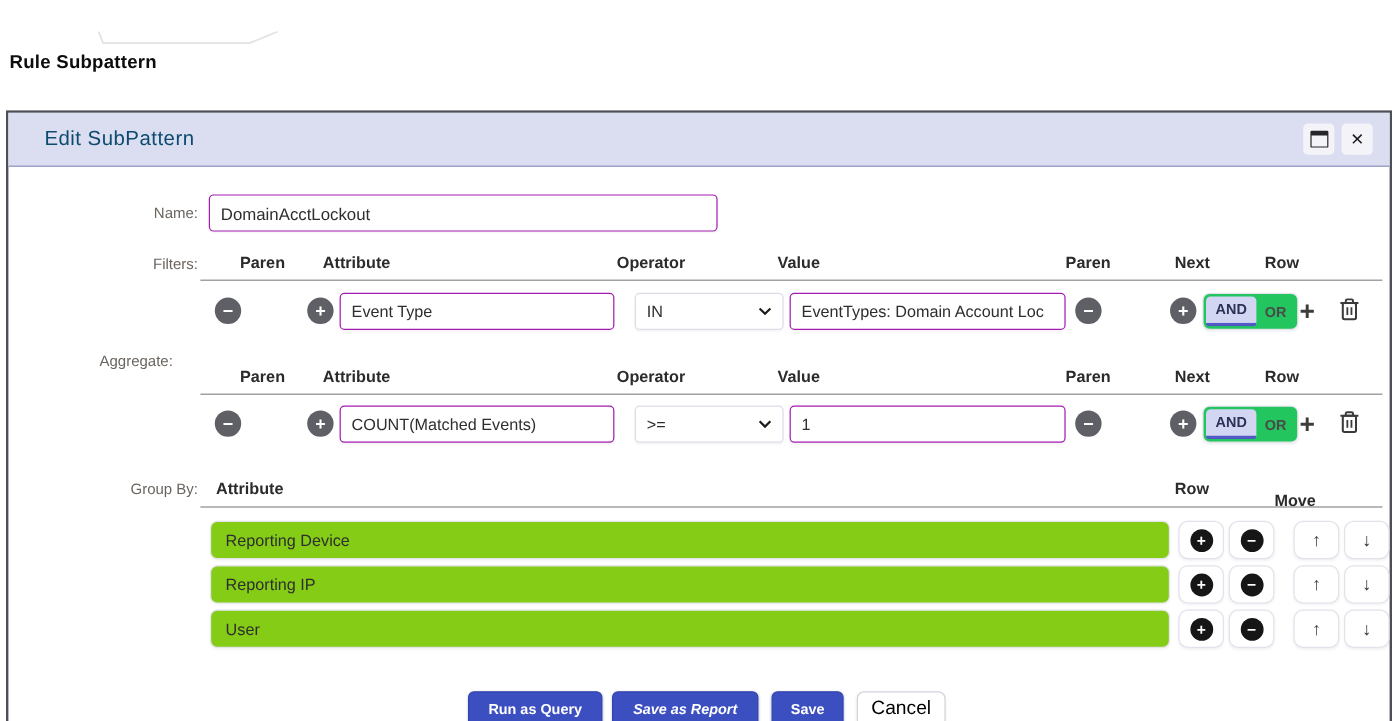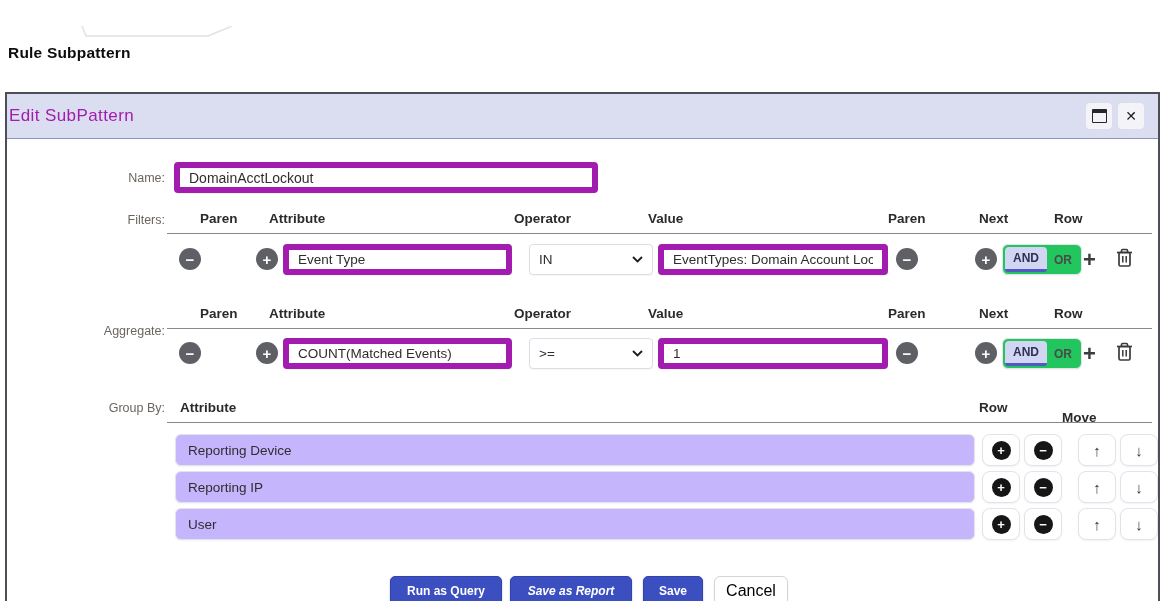--- a/index.html
+++ b/index.html
@@ -6,31 +6,31 @@
   #root{
     position:relative;width:1165px;height:601px;background:#fff;overflow:hidden;
     font-family:"Liberation Sans","DejaVu Sans",sans-serif;color:#222;margin-top:26px;
   }
   .abs{position:absolute;}
   
   .page-heading{font-size:15.5px;font-weight:bold;color:#0d0d0d;letter-spacing:.2px;}
   
   .dialog{left:5px;top:66px;width:1151px;height:527px;border:2px solid #4e4e57;background:#fff;}
   .dialog-header{left:0;top:0;right:0;height:44px;background:#dbddf0;border-bottom:1px solid #8f93bd;}
-  .dialog-title{left:2px;top:0;height:44px;line-height:44px;font-size:17px;color:#a21caf;letter-spacing:.4px;}
+  .dialog-title{left:30px;top:0;height:44px;line-height:44px;font-size:17px;color:#0c4a6e;letter-spacing:.4px;}
   .winbtn{top:9px;width:26px;height:26px;background:#f4f4f8;border-radius:4px;display:flex;align-items:center;justify-content:center;cursor:pointer;}
   .maxglyph{display:block;width:13px;height:9px;border:1.5px solid #26262b;border-top:4px solid #26262b;border-radius:1px;background:#f4f4f8;}
   .closeglyph{font-size:14px;font-weight:bold;color:#1d1d22;line-height:1;}
   
   .lbl{width:103px;text-align:right;font-size:12.5px;color:#6b655f;}
   .colhdr{font-size:13.5px;font-weight:bold;color:#2b2b2b;white-space:nowrap;}
   .hr{height:1px;background:#8a8a8a;}
   
   .inputbox{
-    box-sizing:border-box;height:31px;background:#fff;border:6px solid #a21caf;border-radius:4px;
+    box-sizing:border-box;height:31px;background:#fff;border:1px solid #a21caf;border-radius:4px;
     font-family:inherit;font-size:13.5px;color:#2e2e2e;padding:0 9px;outline:none;
     box-shadow:0 1px 1px rgba(40,40,80,.04);
   }
   .selectbox{
     box-sizing:border-box;height:31px;background:#fff;border:1px solid #dcdde6;border-radius:4px;
     font-size:13.5px;color:#2e2e2e;display:flex;align-items:center;padding:0 9px;cursor:pointer;
     box-shadow:0 1px 1px rgba(40,40,80,.04);
   }
   .selectbox .chev{margin-left:auto;display:flex;align-items:center;}
   
@@ -39,21 +39,21 @@
     font-size:15px;font-weight:bold;line-height:1;cursor:pointer;user-select:none;
   }
   
   .toggle{height:31px;box-sizing:border-box;border:1px solid #e4e4ec;border-radius:6px;background:#22c55e;
     display:flex;align-items:stretch;padding:2px;box-shadow:0 1px 1px rgba(40,40,80,.05);}
   .seg{display:flex;align-items:center;font-size:12px;font-weight:bold;cursor:pointer;}
   .seg-and{background:#d2d6f3;color:#2c3155;border-bottom:3px solid #5059c4;border-radius:4px 4px 3px 3px;padding:0 8px;}
   .seg-or{color:#4a4a4a;padding:0 7px;}
   .rowicon{font-size:22px;font-weight:bold;color:#3c3c3c;line-height:1;cursor:pointer;}
   
-  .groupbox{box-sizing:border-box;width:800px;height:32px;background:#c4b5fd;border:1px solid #e3e3ea;border-radius:6px;
+  .groupbox{box-sizing:border-box;width:800px;height:32px;background:#84cc16;border:1px solid #e3e3ea;border-radius:6px;
     font-size:13.5px;color:#2e2e2e;display:flex;align-items:center;padding:0 12px;
     box-shadow:0 1px 2px rgba(40,40,80,.05);}
   .sqbtn{box-sizing:border-box;width:38px;height:32px;background:#fff;border:1px solid #e2e2ea;border-radius:8px;
     display:flex;align-items:center;justify-content:center;cursor:pointer;box-shadow:0 1px 2px rgba(40,40,80,.06);}
   .circle-dark{width:19px;height:19px;border-radius:50%;background:#161616;color:#fff;display:flex;align-items:center;justify-content:center;
     font-size:13px;font-weight:bold;line-height:1;}
   .arrowglyph{font-size:15px;font-weight:bold;color:#38383e;line-height:1;}
   
   .bluebtn{box-sizing:border-box;height:30px;background:#3c4fc0;border:1px solid #3343ad;border-radius:5px;color:#fff;
     font-family:inherit;font-size:12px;font-weight:bold;display:flex;align-items:center;justify-content:center;cursor:pointer;
@@ -127,21 +127,21 @@
     <div class="abs rowicon" style="left:1076px;top:155px;"><span>+</span></div>
     <div class="abs" style="left:1108px;top:153px;cursor:pointer;">
       <svg width="19" height="22" viewBox="0 0 19 22">
         <path d="M2 5.5h15" stroke="#3a3a3a" stroke-width="1.7" fill="none"></path>
         <path d="M6.5 5V3.6c0-.6.5-1.1 1.1-1.1h3.8c.6 0 1.1.5 1.1 1.1V5" stroke="#3a3a3a" stroke-width="1.6" fill="none"></path>
         <rect x="4" y="5.5" width="11" height="13.5" rx="1.4" stroke="#3a3a3a" stroke-width="1.7" fill="none"></rect>
         <path d="M7.8 9v6.5M11.2 9v6.5" stroke="#3a3a3a" stroke-width="1.5" fill="none"></path>
       </svg>
     </div>
 
-    <div class="abs lbl" style="left:55px;top:230px;">Aggregate:</div>
+    <div class="abs lbl" style="left:55px;top:200px;text-align:center;">Aggregate:</div>
     <div class="abs colhdr" style="left:193px;top:212px;">Paren</div>
     <div class="abs colhdr" style="left:262px;top:212px;">Attribute</div>
     <div class="abs colhdr" style="left:507px;top:212px;">Operator</div>
     <div class="abs colhdr" style="left:641px;top:212px;">Value</div>
     <div class="abs colhdr" style="left:881px;top:212px;">Paren</div>
     <div class="abs colhdr" style="left:972px;top:212px;">Next</div>
     <div class="abs colhdr" style="left:1047px;top:212px;">Row</div>
     <div class="abs hr" style="left:160px;top:234px;width:985px;"></div>
 
     <div class="abs circle" style="left:172px;top:248px;">

